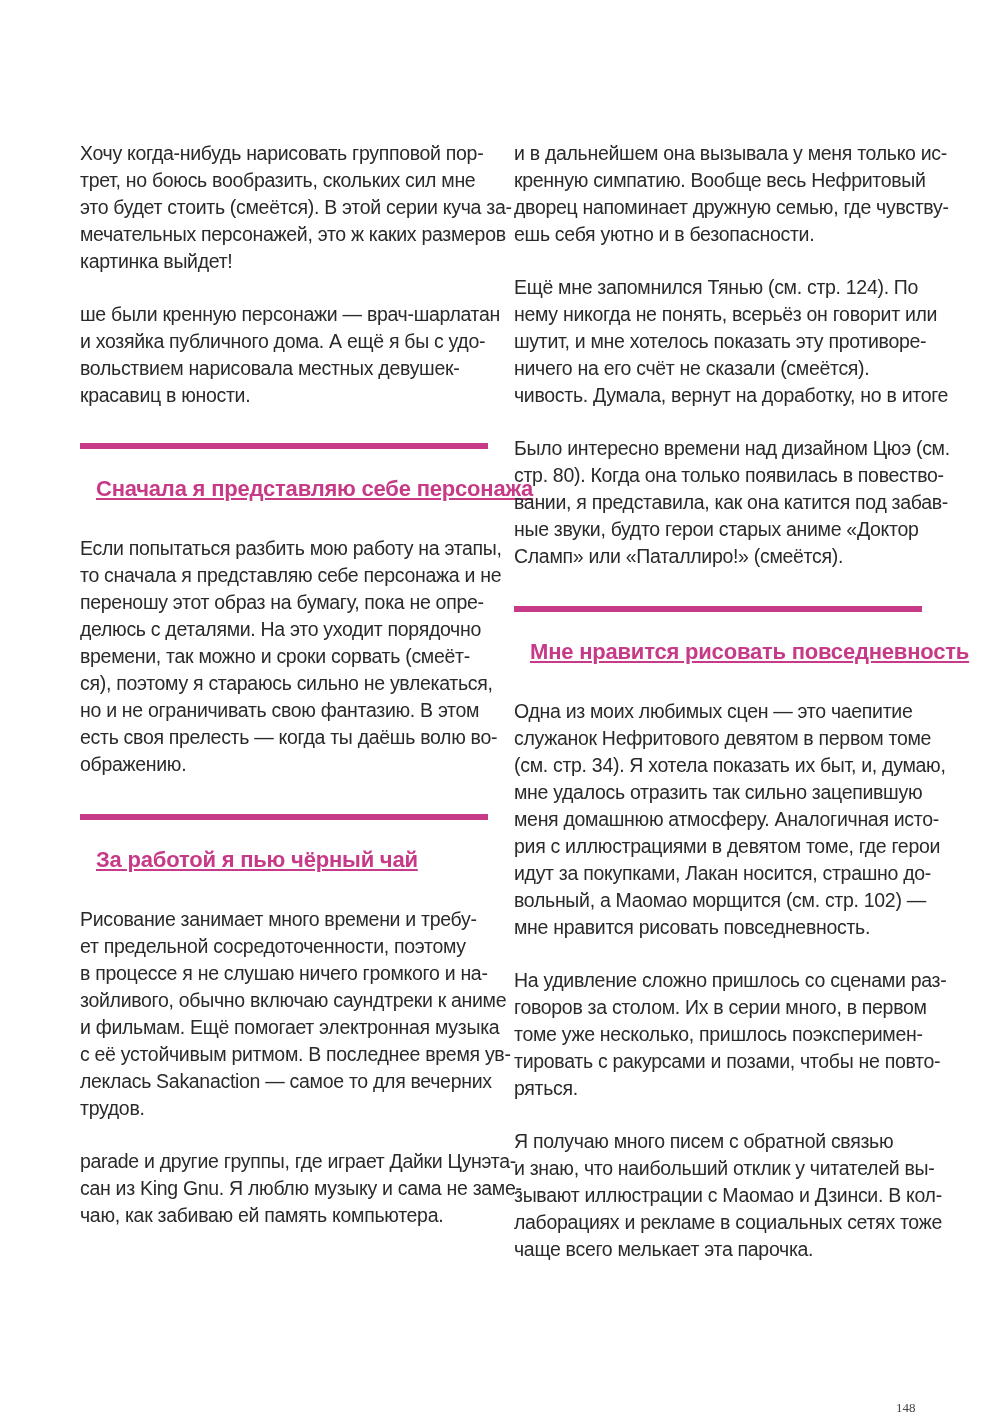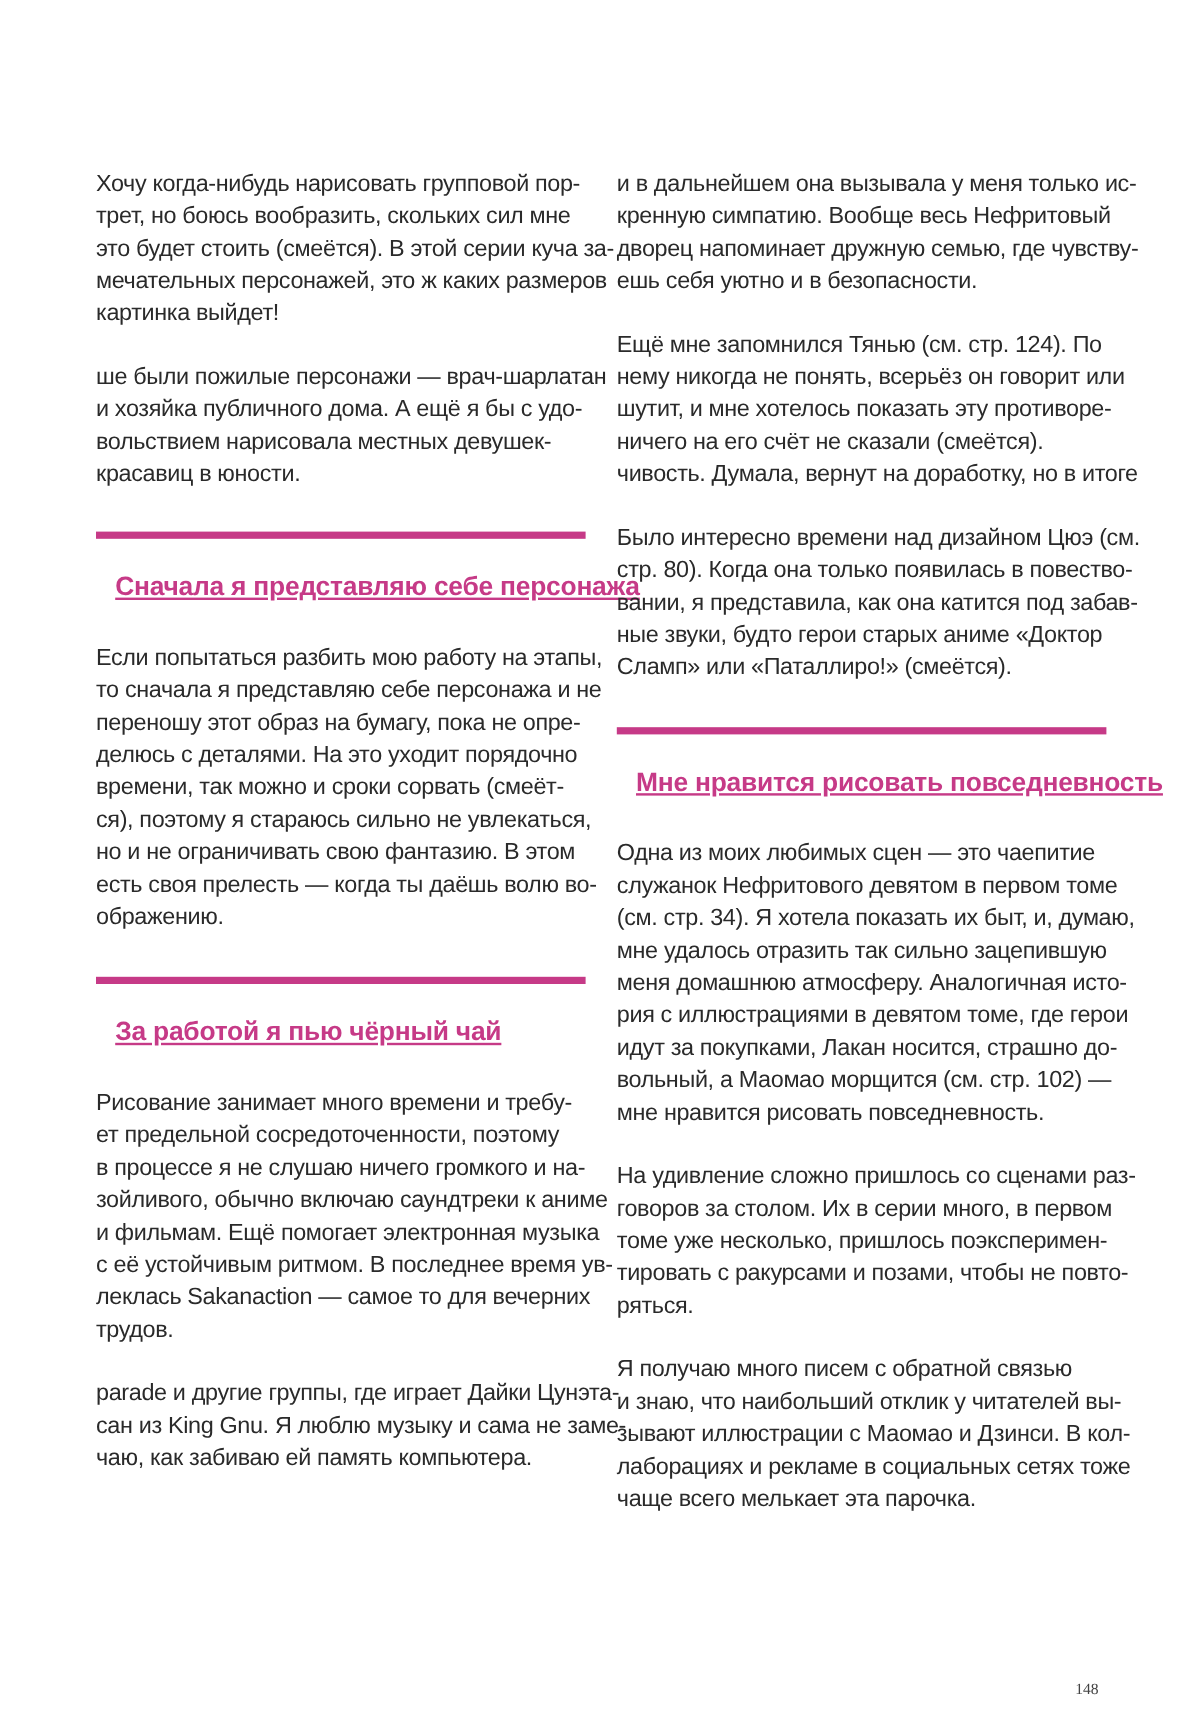--- a/index.html
+++ b/index.html
@@ -21,21 +21,21 @@
 <div class="col left">
   <p class="para">
       <span class="ln">Хочу когда-нибудь нарисовать групповой пор-</span>
       <span class="ln">трет, но боюсь вообразить, скольких сил мне</span>
       <span class="ln">это будет стоить (смеётся). В этой серии куча за-</span>
       <span class="ln">мечательных персонажей, это ж каких размеров</span>
       <span class="ln">картинка выйдет!</span>
     </p>
   <div style="height:26px"></div>
   <p class="para">
-      <span class="ln">ше были пожилые персонажи — врач-шарлатан</span>
+      <span class="ln">ше были кренную персонажи — врач-шарлатан</span>
       <span class="ln">и хозяйка публичного дома. А ещё я бы с удо-</span>
       <span class="ln">вольствием нарисовала местных девушек-</span>
       <span class="ln">красавиц в юности.</span>
     </p>
   <div style="height:34px"></div>
   <div class="rule"></div>
   <div style="height:10px"></div>
   <h2 class="heading">Сначала я представляю себе персонажа</h2>
   <div style="height:16px"></div>
   <p class="para">

